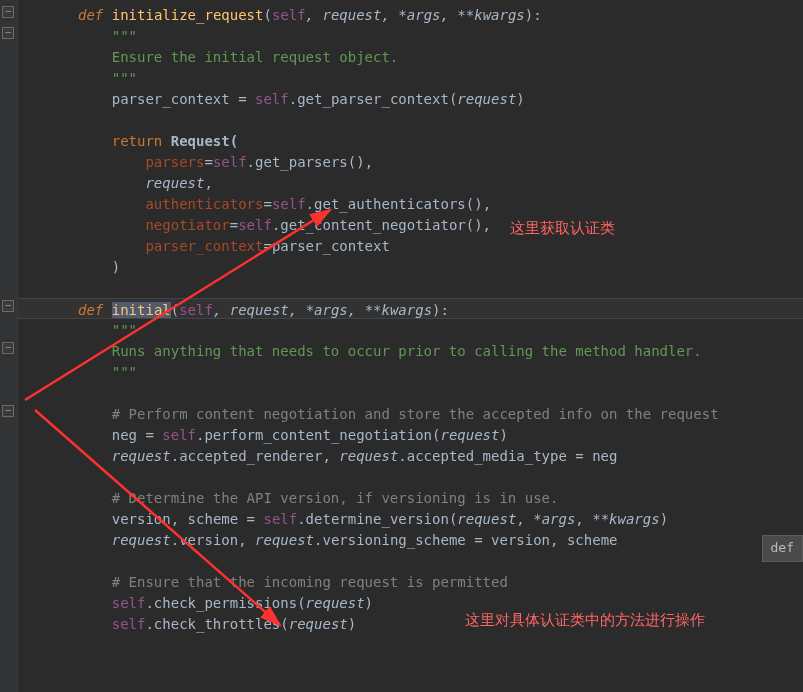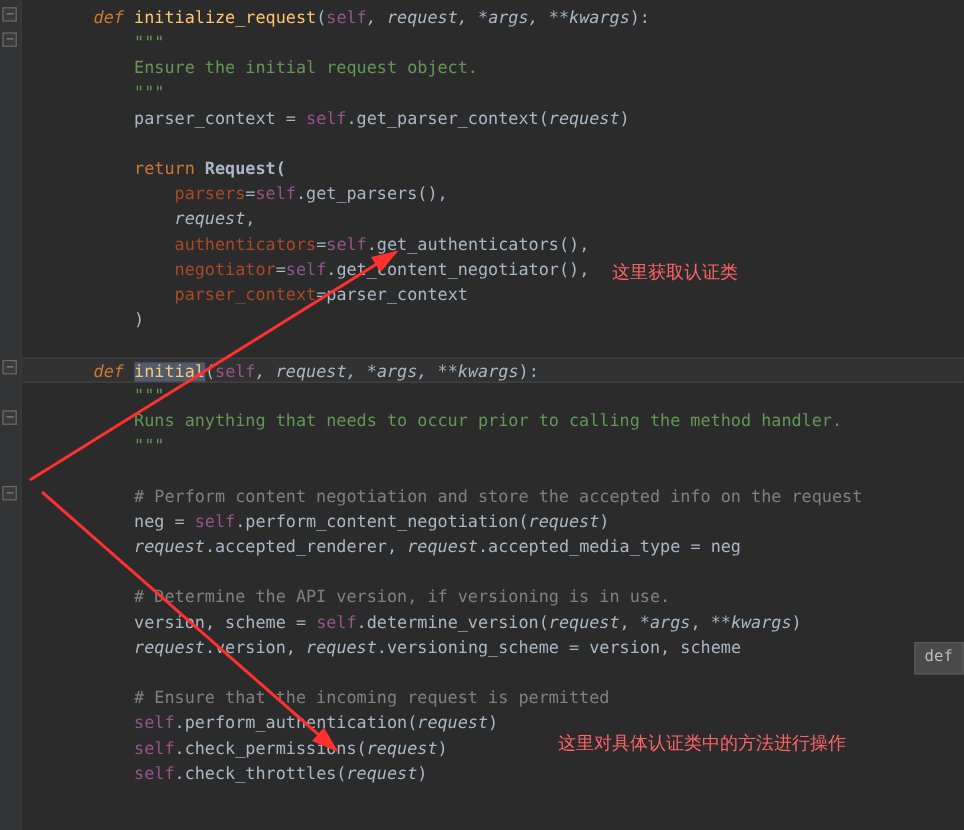--- a/index.html
+++ b/index.html
@@ -143,21 +143,20 @@
     <div class="line"></div>
     <div class="line">    <span class="comment"># Perform content negotiation and store the accepted info on the request</span></div>
     <div class="line">    <span class="plain">neg = </span><span class="self">self</span><span class="plain">.perform_content_negotiation(</span><span class="param">request</span><span class="plain">)</span></div>
     <div class="line">    <span class="param">request</span><span class="plain">.accepted_renderer</span><span class="plain">, </span><span class="param">request</span><span class="plain">.accepted_media_type = neg</span></div>
     <div class="line"></div>
     <div class="line">    <span class="comment"># Determine the API version, if versioning is in use.</span></div>
     <div class="line">    <span class="plain">version</span><span class="plain">, </span><span class="plain">scheme = </span><span class="self">self</span><span class="plain">.determine_version(</span><span class="param">request</span><span class="plain">, </span><span class="plain">*</span><span class="param">args</span><span class="plain">, </span><span class="plain">**</span><span class="param">kwargs</span><span class="plain">)</span></div>
     <div class="line">    <span class="param">request</span><span class="plain">.version</span><span class="plain">, </span><span class="param">request</span><span class="plain">.versioning_scheme = version</span><span class="plain">, </span><span class="plain">scheme</span></div>
     <div class="line"></div>
     <div class="line">    <span class="comment"># Ensure that the incoming request is permitted</span></div>
-    <div class="line">    <span class="self">self</span><span class="plain">.perform_authentication(</span><span class="param">request</span><span class="plain">)</span></div>
     <div class="line">    <span class="self">self</span><span class="plain">.check_permissions(</span><span class="param">request</span><span class="plain">)</span></div>
     <div class="line">    <span class="self">self</span><span class="plain">.check_throttles(</span><span class="param">request</span><span class="plain">)</span></div>
 
   </div>
 
   <svg class="arrow-svg" style="left:0; top:0; width:803px; height:692px;">
     <defs>
       <marker id="arrowhead1" markerWidth="10" markerHeight="10" refX="8" refY="3" orient="auto">
         <polygon points="0 0, 9 3, 0 6" fill="#ff3030"></polygon>
       </marker>

